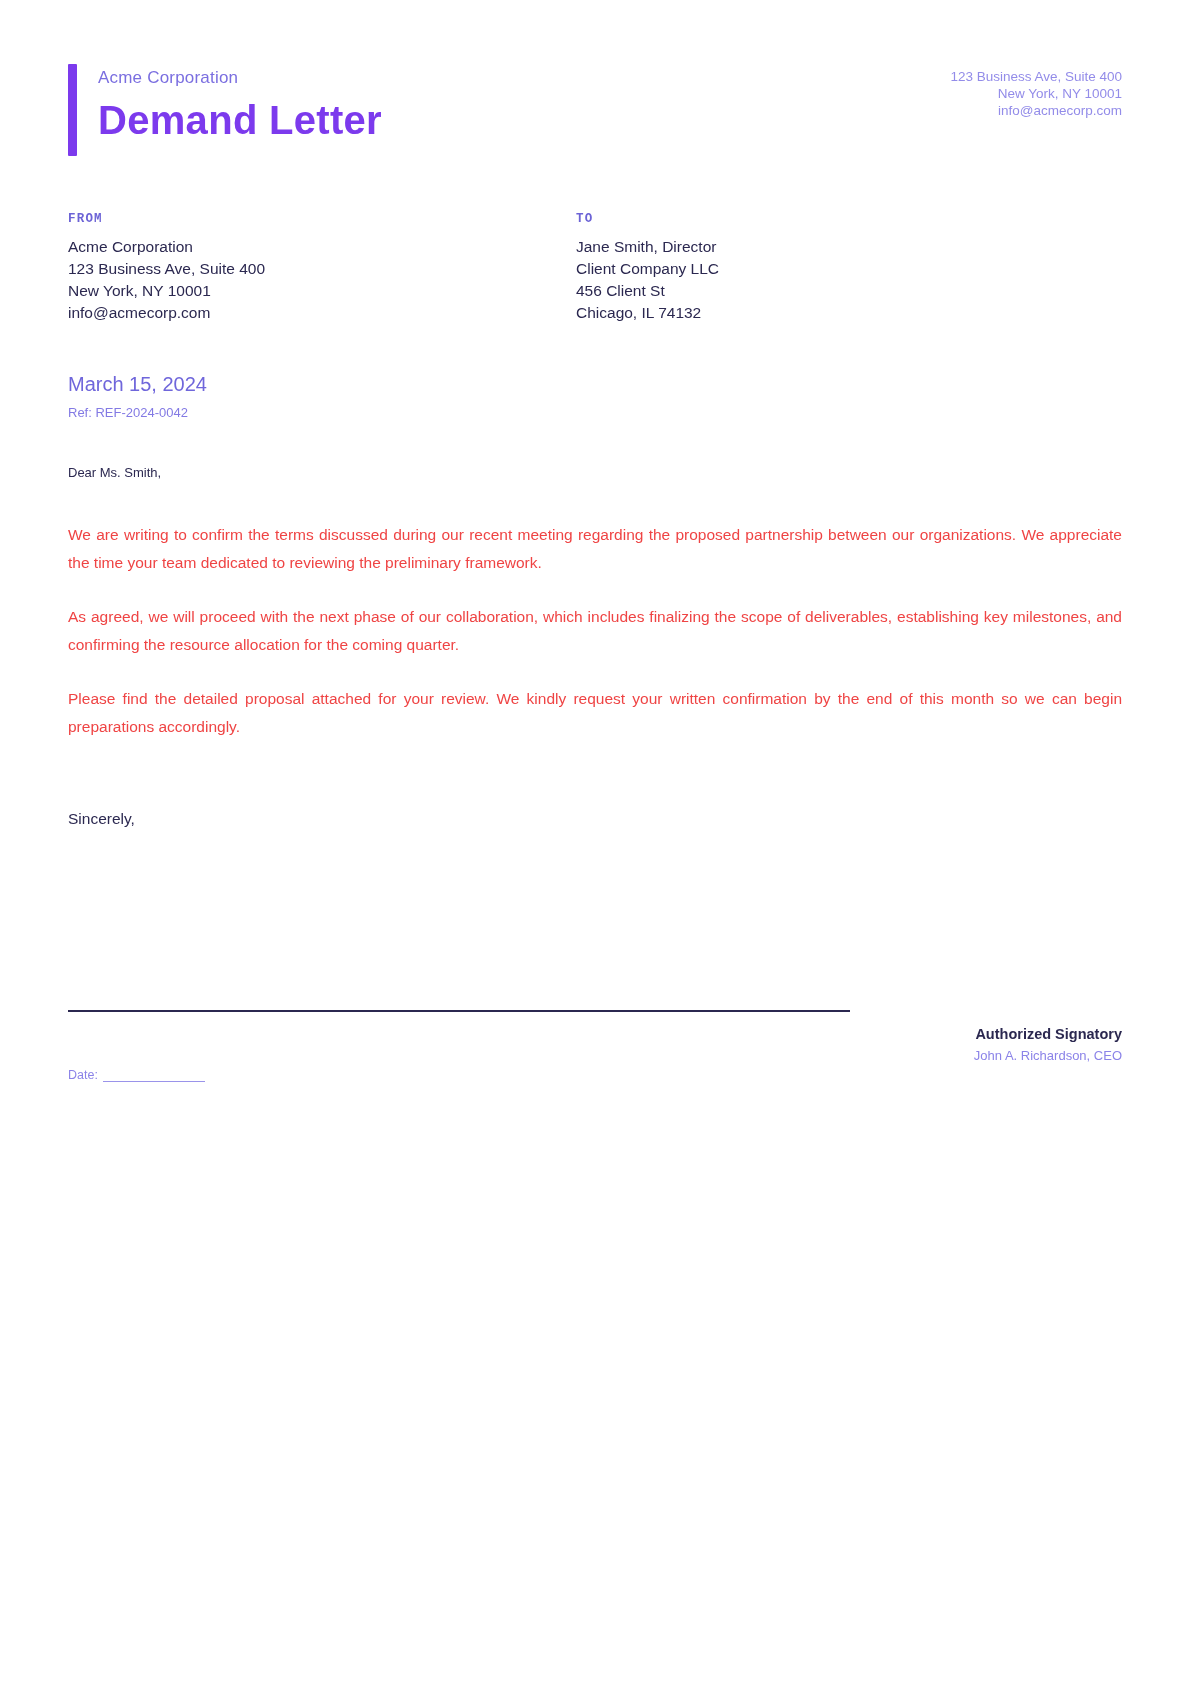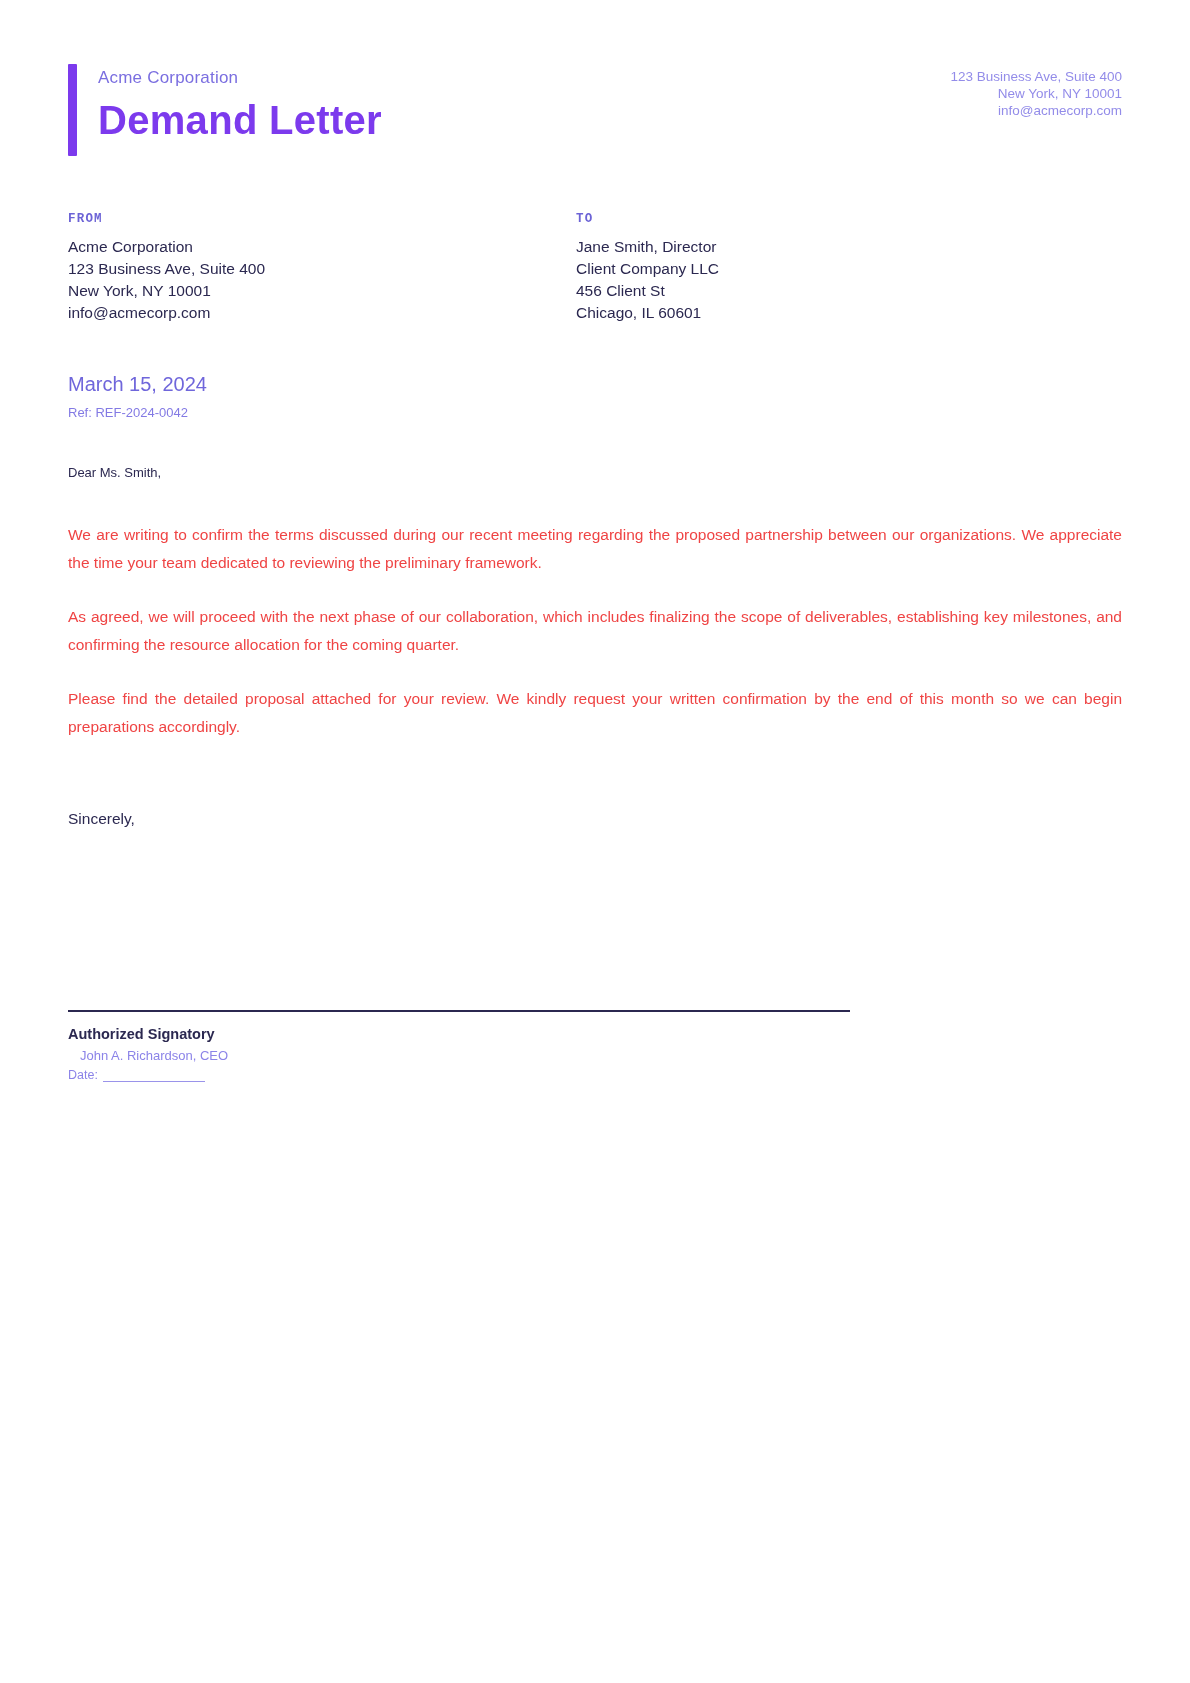--- a/index.html
+++ b/index.html
@@ -88,21 +88,21 @@
     margin-top: 26px;
     text-align: justify;
     hyphens: auto;
     -webkit-hyphens: auto;
     color: #ef4444;
   }
   .para.first { margin-top: 41px; }
   .closing { font-size: 15.5px; margin-top: 69px; }
 
   
-  .signature { margin-top: 182px; }
+  .signature { margin-top: 182px; text-align: right; }
   .sig-rule {
     width: 782px;
     border-top: 2px solid #2b2850;
   }
   .sig-title { font-size: 14.5px; font-weight: 700; margin-top: 14px; color: #2b2850; }
   .sig-name { font-size: 13px; color: #8b83e8; margin-top: 6px; margin-left: 12px; }
   .sig-date { font-size: 12.5px; color: #8b83e8; margin-top: 5px; display: flex; align-items: flex-end; }
   .sig-date-blank {
     display: inline-block;
     width: 102px;
@@ -152,21 +152,21 @@
         <div class="party-line">Acme Corporation</div>
         <div class="party-line">123 Business Ave, Suite 400</div>
         <div class="party-line">New York, NY 10001</div>
         <div class="party-line">info@acmecorp.com</div>
       </div>
       <div class="party">
         <div class="party-label">TO</div>
         <div class="party-line">Jane Smith, Director</div>
         <div class="party-line">Client Company LLC</div>
         <div class="party-line">456 Client St</div>
-        <div class="party-line">Chicago, IL 60601</div>
+        <div class="party-line">Chicago, IL 74132</div>
       </div>
     </div>
 
     <div class="meta">
       <div class="meta-date">March 15, 2024</div>
       <div class="meta-ref">Ref: REF-2024-0042</div>
     </div>
 
     <p class="salutation">Dear Ms. Smith,</p>
 

